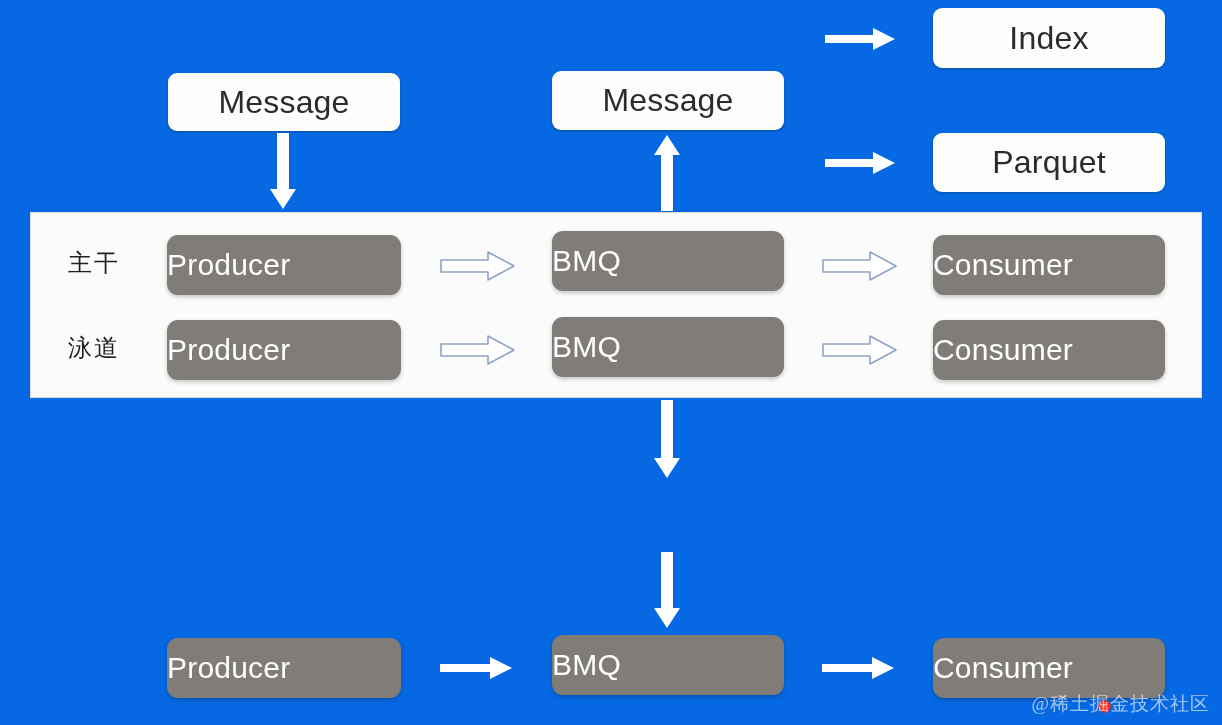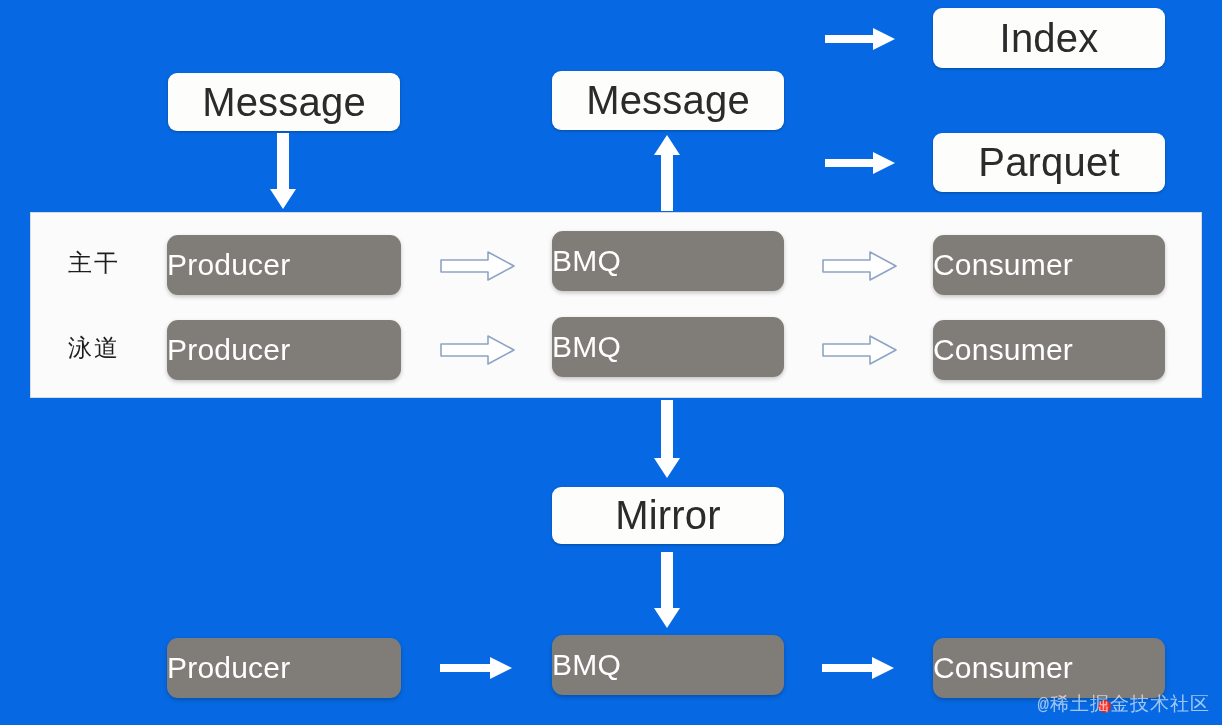--- a/index.html
+++ b/index.html
@@ -23,21 +23,21 @@
   
   .wbox {
     position: absolute;
     background: #fdfdfb;
     border-radius: 9px;
     box-shadow: 0 1px 3px rgba(0,0,0,0.28);
     display: flex;
     align-items: center;
     justify-content: center;
     color: #2b2b2b;
-    font-size: 40px;
+    font-size: 32px;
     letter-spacing: 0.2px;
     box-sizing: border-box;
   }
 
   
   .gbox {
     position: absolute;
     background: #807c78;
     border-radius: 11px;
     box-shadow: 0 2px 4px rgba(0,0,0,0.22);
@@ -76,21 +76,21 @@
   }
   .arrow svg { display: block; }
 
   
   #watermark {
     position: absolute;
     right: 12px;
     bottom: 8px;
     font-size: 19px;
     color: rgba(255,255,255,0.62);
-    font-family: Liberation Mono, monospace;
+    font-family: Liberation Serif, serif;
     letter-spacing: 1px;
     white-space: nowrap;
     pointer-events: none;
   }
   #watermark-dot {
     position: absolute;
     left: 1098px;
     top: 700px;
     width: 13px;
     height: 13px;
@@ -201,23 +201,20 @@
   <div class="gbox" style="left:933px; top:320px; width:232px; height:60px;">
     <span>Consumer</span>
   </div>
 
   <div class="arrow" style="left:652px; top:400px; width:30px; height:80px;">
     <svg width="30" height="80" viewBox="0 0 30 80">
       <polygon points="9,0 21,0 21,58 28,58 15,78 2,58 9,58" fill="#ffffff"></polygon>
     </svg>
   </div>
 
-  <div class="wbox" style="left:552px; top:487px; width:232px; height:57px;">
-    <span>Mirror</span>
-  </div>
 
   <div class="arrow" style="left:652px; top:552px; width:30px; height:78px;">
     <svg width="30" height="78" viewBox="0 0 30 78">
       <polygon points="9,0 21,0 21,56 28,56 15,76 2,56 9,56" fill="#ffffff"></polygon>
     </svg>
   </div>
 
   <div class="gbox" style="left:167px; top:638px; width:234px; height:60px;">
     <span>Producer</span>
   </div>

